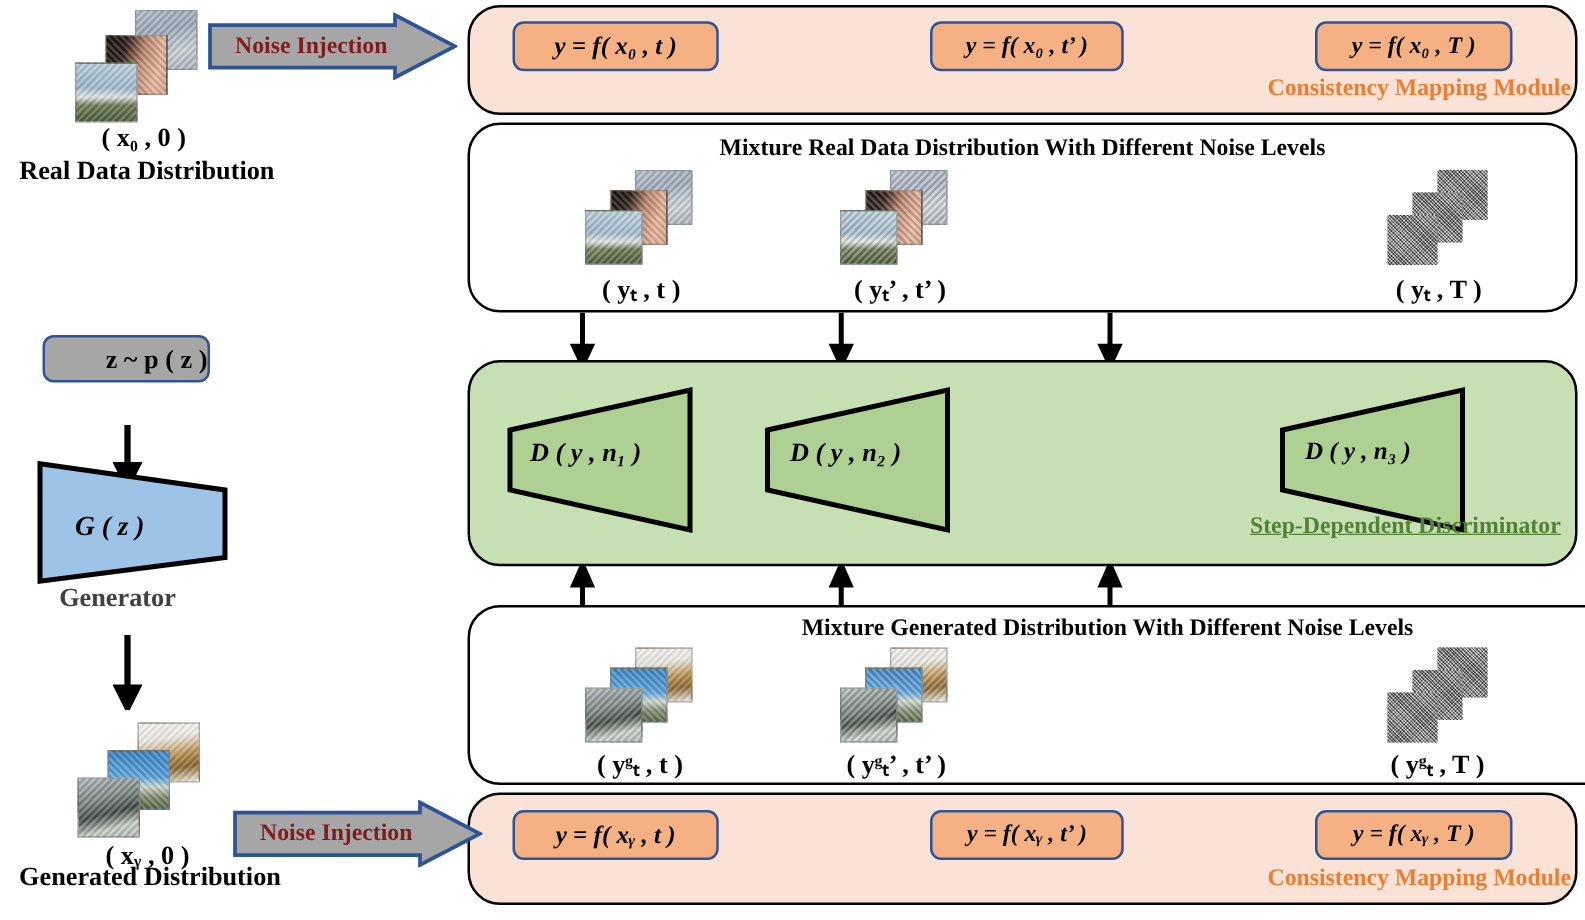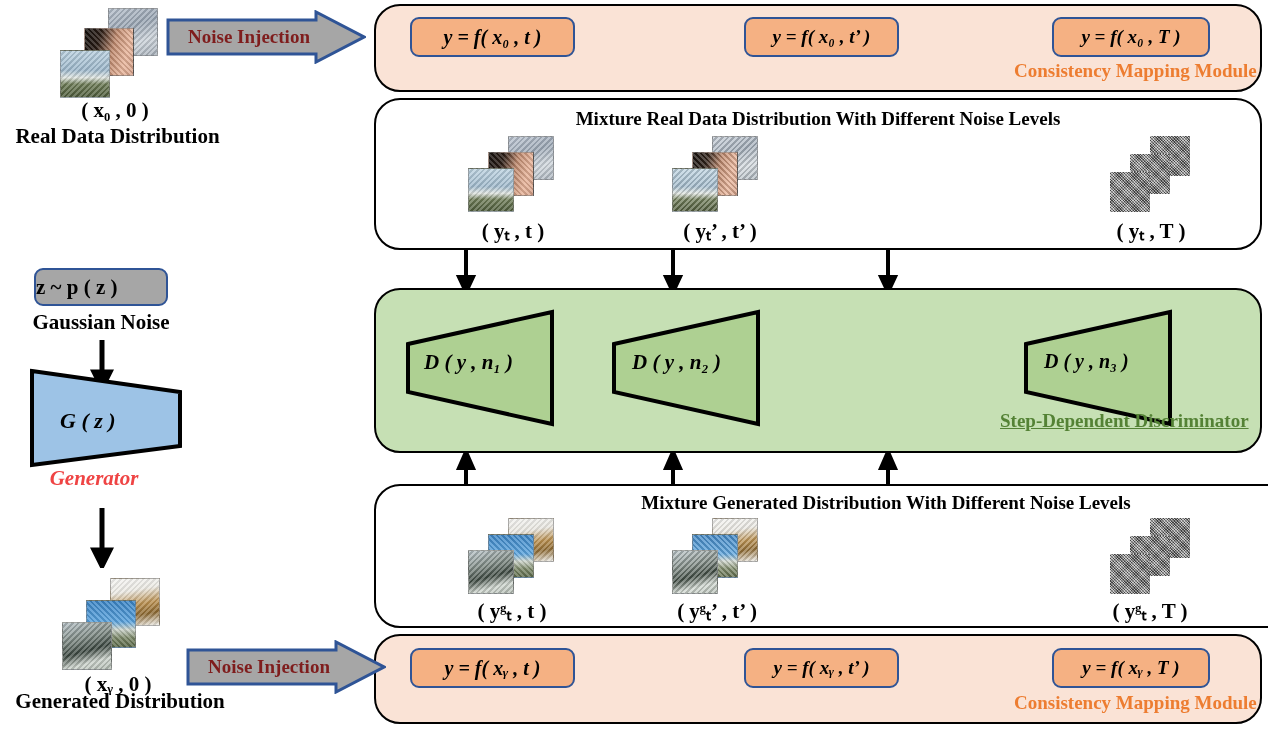--- a/index.html
+++ b/index.html
@@ -59,21 +59,21 @@
     padding-right:34px;box-sizing:border-box;white-space:nowrap;
     font-family:"Liberation Serif", serif;
   }
 
   
   .conn{position:absolute;}
 
   
   .gauss-pill{
     position:absolute;background:#A6A6A6;border:2px solid #2F5496;
-    border-radius:9px;display:flex;align-items:center;justify-content:flex-start;
+    border-radius:9px;display:flex;align-items:center;justify-content:flex-end;
     box-sizing:border-box;white-space:nowrap;
   }
 
   
   .stack{position:absolute;}
   .thumb{position:absolute;border:1px solid rgba(120,120,120,.55);box-sizing:border-box;}
   .noise-sq{position:absolute;box-sizing:border-box;}
 
   .cap-under{
     position:absolute;white-space:nowrap;font-weight:bold;color:#000;
@@ -287,34 +287,33 @@
   <div class="noise-arrow" style="left:166px;top:10px;width:200px;height:54px;">
     <svg width="200" height="54" viewBox="0 0 200 54">
       <polygon points="2,10 150,10 150,2 198,27 150,52 150,44 2,44" fill="#A6A6A6" stroke="#2F5496" stroke-width="3" stroke-linejoin="miter"></polygon>
     </svg>
     <div class="ni-text">Noise Injection</div>
   </div>
 
   <div class="gauss-pill" style="left:34px;top:268px;width:134px;height:38px;font-size:21px;">
     <span class="math">z ~ p ( z )</span>
   </div>
-  <div class="cap-under" style="left:16px;top:310px;width:170px;font-size:21px;">Gaussian Noise</div>
 
   <svg class="conn" style="left:90px;top:340px;width:24px;height:50px;" viewBox="0 0 24 50">
     <g stroke="#000" stroke-width="5" fill="#000">
       <line x1="12" y1="0" x2="12" y2="34"></line>
         <polygon points="12,48 4,32 20,32"></polygon>
     </g>
   </svg>
 
   <svg class="trap" style="left:28px;top:368px;width:160px;height:100px;" viewBox="0 0 160 100">
     <polygon points="4,3 152,24 152,78 4,97" fill="#9DC3E6" stroke="#000" stroke-width="4"></polygon>
   </svg>
   <div class="math it abs" style="left:60px;top:408px;font-size:22px;">G ( z )</div>
-  <div class="cap-under" style="left:24px;top:466px;width:140px;font-size:21px;color:#ef4444;font-style:italic;">Generator</div>
+  <div class="cap-under" style="left:24px;top:466px;width:140px;font-size:21px;color:#404040;">Generator</div>
 
   <svg class="conn" style="left:90px;top:508px;width:24px;height:60px;" viewBox="0 0 24 60">
     <g stroke="#000" stroke-width="5" fill="#000">
       <line x1="12" y1="0" x2="12" y2="44"></line>
         <polygon points="12,58 4,42 20,42"></polygon>
     </g>
   </svg>
 
   <div class="stack" style="left:62px;top:578px;width:112px;height:94px;">
     <div class="thumb" style="left:48px;top:0px;width:50px;height:48px;

